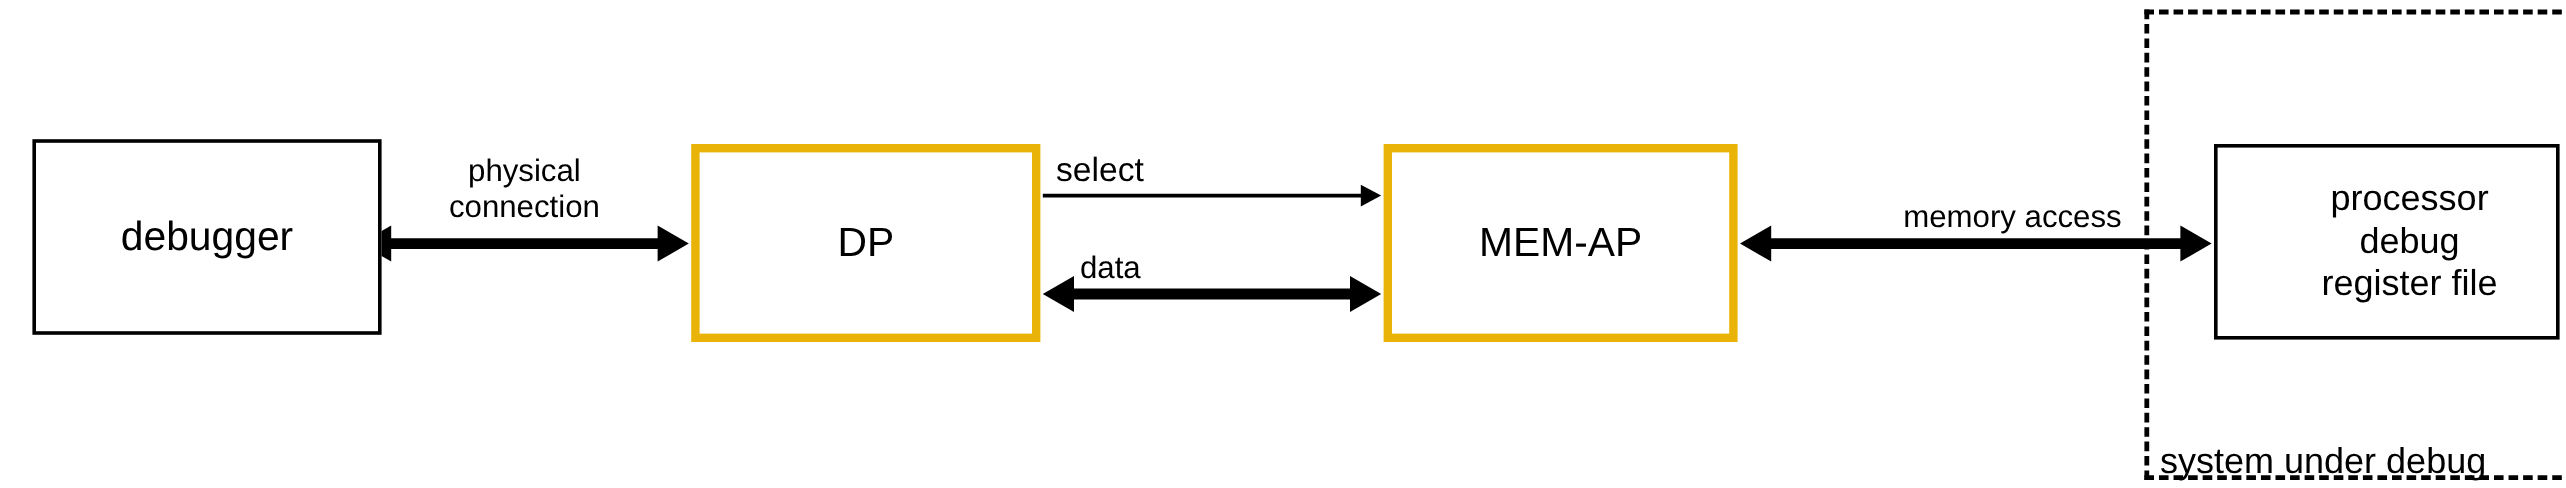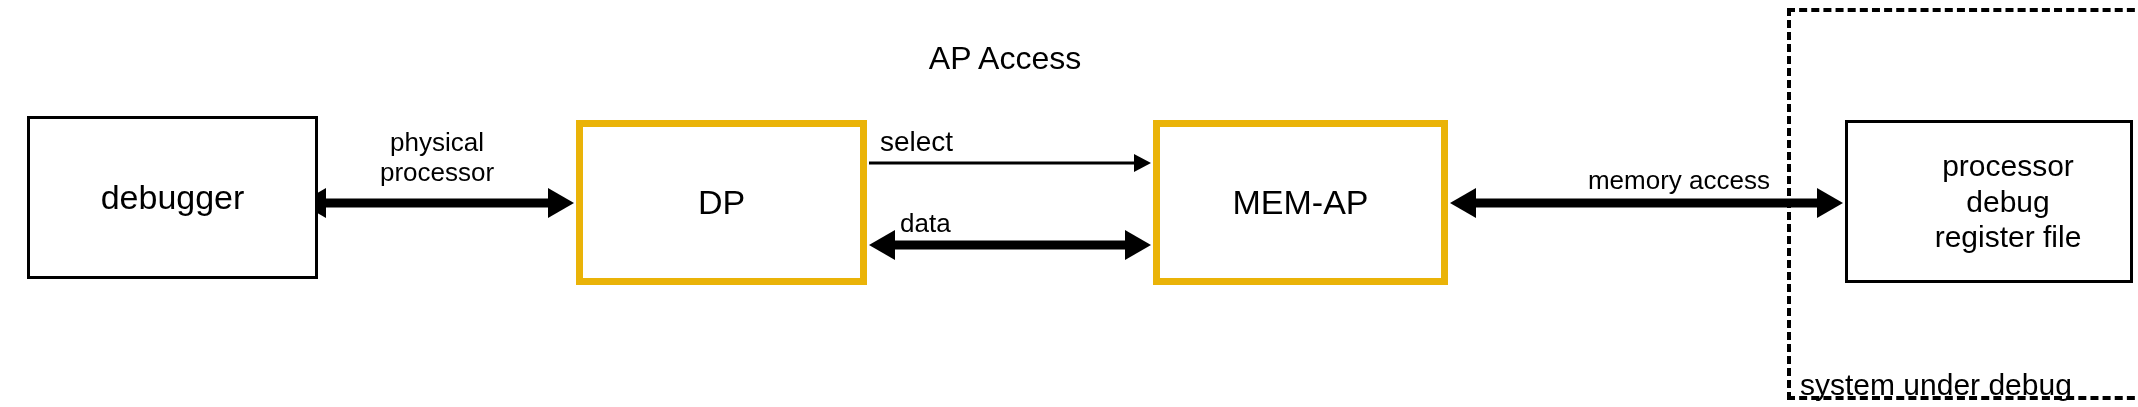--- a/index.html
+++ b/index.html
@@ -68,40 +68,39 @@
       <line x1="869" y1="163" x2="1138" y2="163" stroke="#000000" stroke-width="3"></line>
       <path d="M 1151 163 L 1134 154 L 1134 172 Z" fill="#000000"></path>
       <line x1="891" y1="245" x2="1129" y2="245" stroke="#000000" stroke-width="9"></line>
       <path d="M 869 245 L 895 230 L 895 260 Z" fill="#000000"></path>
       <path d="M 1151 245 L 1125 230 L 1125 260 Z" fill="#000000"></path>
       <line x1="1472" y1="203" x2="1821" y2="203" stroke="#000000" stroke-width="9"></line>
       <path d="M 1450 203 L 1476 188 L 1476 218 Z" fill="#000000"></path>
       <path d="M 1843 203 L 1817 188 L 1817 218 Z" fill="#000000"></path>
     </svg>
 
-  <div class="edge-label" id="group-label" style="left: 895px; top: 40px; width: 220px; font-size: 32px;">AP Access</div>
 
   <div id="node-layer">
       <div class="node node-thin" style="left: 7px; top: 116px; width: 291px; height: 163px; font-size: 34px; margin-left: 20px;">
         <span style="white-space: pre-line;">debugger</span>
       </div>
       <div class="node node-thick" style="left: 576px; top: 120px; width: 291px; height: 165px; font-size: 34px;">
         <span style="white-space: pre-line;">DP</span>
       </div>
       <div class="node node-thick" style="left: 1153px; top: 120px; width: 295px; height: 165px; font-size: 34px;">
         <span style="white-space: pre-line;">MEM-AP</span>
       </div>
       <div class="node node-thin" style="left: 1845px; top: 120px; width: 288px; height: 163px; font-size: 30px;">
         <span style="white-space: pre-line; margin-left: 38px;">processor
 debug
 register file</span>
       </div>
     </div>
 
   <div id="edge-label-layer">
       <div class="edge-label" style="left: 300px; top: 128px; width: 274px; font-size: 26px; text-align: center;">physical
-processor</div>
+connection</div>
       <div class="edge-label" style="left: 880px; top: 126px; width: 160px; font-size: 28px; text-align: left;">select</div>
       <div class="edge-label" style="left: 900px; top: 209px; width: 140px; font-size: 26px; text-align: left;">data</div>
-      <div class="edge-label" style="left: 1524px; top: 166px; width: 246px; font-size: 26px; text-align: right;">memory access</div>
+      <div class="edge-label" style="left: 1586px; top: 166px; width: 246px; font-size: 26px; text-align: left;">memory access</div>
     </div>
 
 </div>
 
 </body></html>

